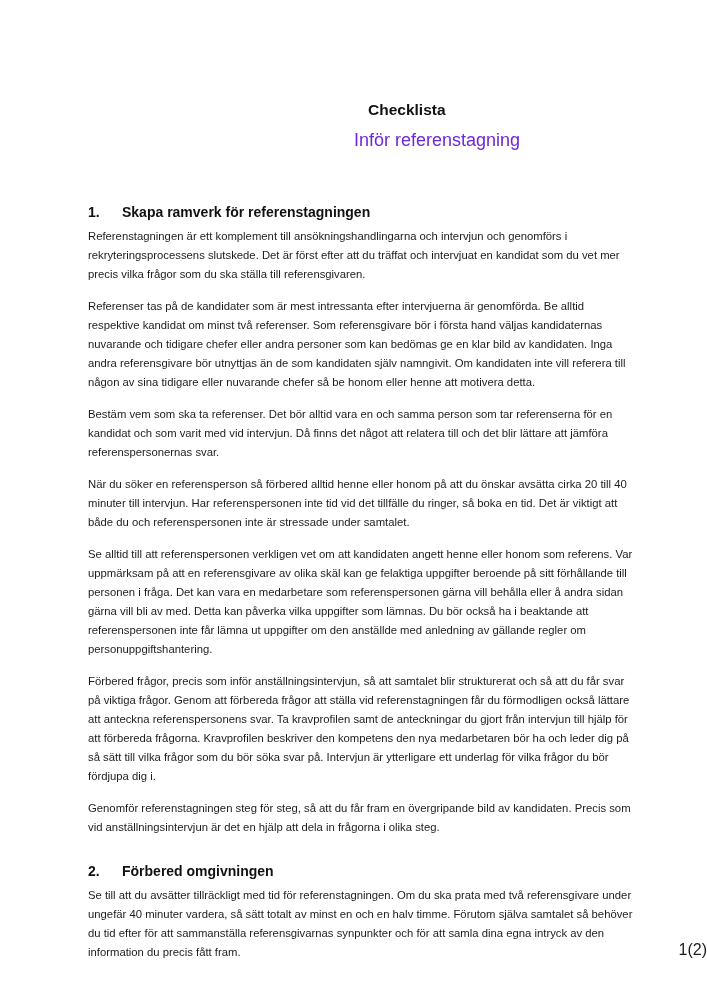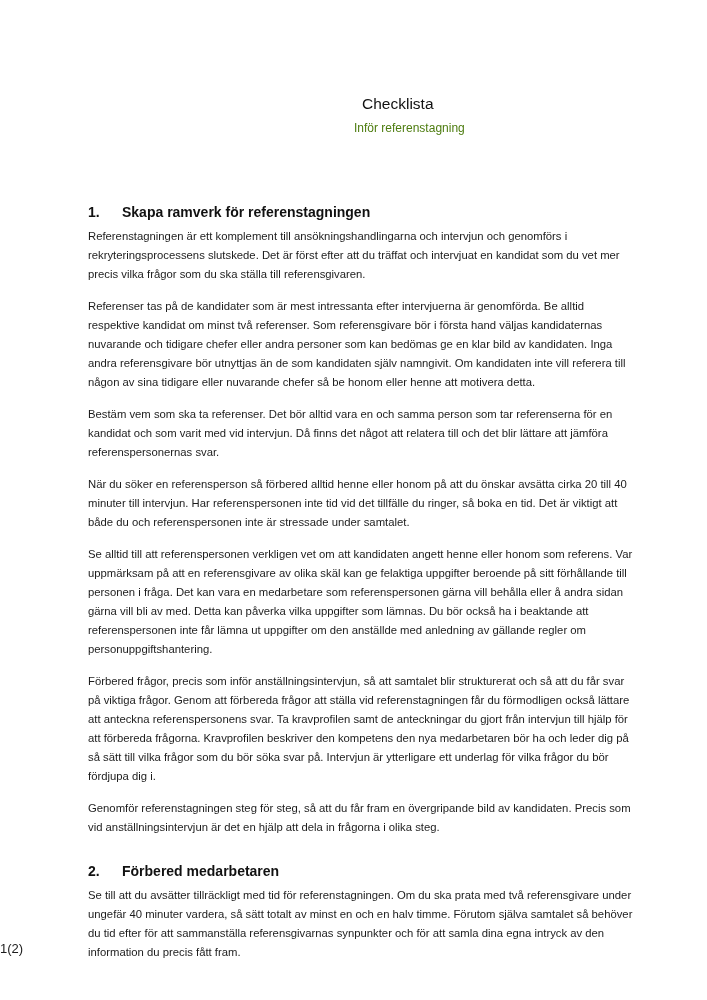--- a/index.html
+++ b/index.html
@@ -15,30 +15,30 @@
     color: #111111;
     font-family: "Liberation Sans", sans-serif;
     overflow: hidden;
   }
   .title-block {
     position: absolute;
     left: 354px;
     top: 86px;
   }
   .doc-title {
-    margin: 8px;
+    margin: 14px;
     font-size: 15.5px;
-    font-weight: normal;
+    font-weight: bold;
     line-height: 19px;
     color: #111111;
   }
   .doc-subtitle {
-    font-size: 12px;
+    font-size: 18px;
     line-height: 15px;
-    color: #4d7c0f;
+    color: #6d28d9;
     text-align: right;
   }
   .content {
     position: absolute;
     left: 88px;
     top: 203px;
     width: 545px;
   }
   .section-heading {
     display: flex;
@@ -59,22 +59,22 @@
     color: #1c1c1c;
   }
   .section-2 {
     margin-top: 25px;
   }
   .page-footer {
     position: absolute;
     left: 0;
     right: 0;
     top: 941px;
-    text-align: left;
-    font-size: 13px;
+    text-align: right;
+    font-size: 16px;
     color: #1c1c1c;
   }
 </style>
 </head>
 <body>
 
 <div class="page">
 
   <header class="title-block">
     <h1 class="doc-title">Checklista</h1>
@@ -93,21 +93,21 @@
       <p>Bestäm vem som ska ta referenser. Det bör alltid vara en och samma person som tar referenserna för en kandidat och som varit med vid intervjun. Då finns det något att relatera till och det blir lättare att jämföra referenspersonernas svar.</p>
       <p>När du söker en referensperson så förbered alltid henne eller honom på att du önskar avsätta cirka 20 till 40 minuter till intervjun. Har referenspersonen inte tid vid det tillfälle du ringer, så boka en tid. Det är viktigt att både du och referenspersonen inte är stressade under samtalet.</p>
       <p>Se alltid till att referenspersonen verkligen vet om att kandidaten angett henne eller honom som referens. Var uppmärksam på att en referensgivare av olika skäl kan ge felaktiga uppgifter beroende på sitt förhållande till personen i fråga. Det kan vara en medarbetare som referenspersonen gärna vill behålla eller å andra sidan gärna vill bli av med. Detta kan påverka vilka uppgifter som lämnas. Du bör också ha i beaktande att referenspersonen inte får lämna ut uppgifter om den anställde med anledning av gällande regler om personuppgiftshantering.</p>
       <p>Förbered frågor, precis som inför anställningsintervjun, så att samtalet blir strukturerat och så att du får svar på viktiga frågor. Genom att förbereda frågor att ställa vid referenstagningen får du förmodligen också lättare att anteckna referenspersonens svar. Ta kravprofilen samt de anteckningar du gjort från intervjun till hjälp för att förbereda frågorna. Kravprofilen beskriver den kompetens den nya medarbetaren bör ha och leder dig på så sätt till vilka frågor som du bör söka svar på. Intervjun är ytterligare ett underlag för vilka frågor du bör fördjupa dig i.</p>
       <p>Genomför referenstagningen steg för steg, så att du får fram en övergripande bild av kandidaten. Precis som vid anställningsintervjun är det en hjälp att dela in frågorna i olika steg.</p>
     </section>
 
     <section class="section-2">
       <h2 class="section-heading">
         <span class="section-number">2.</span>
-        <span class="section-title">Förbered medarbetaren</span>
+        <span class="section-title">Förbered omgivningen</span>
       </h2>
       <p>Se till att du avsätter tillräckligt med tid för referenstagningen. Om du ska prata med två referensgivare under ungefär 40 minuter vardera, så sätt totalt av minst en och en halv timme. Förutom själva samtalet så behöver du tid efter för att sammanställa referensgivarnas synpunkter och för att samla dina egna intryck av den information du precis fått fram.</p>
     </section>
 
   </main>
 
   <footer class="page-footer">
     <span>1(2)</span>
   </footer>
 

